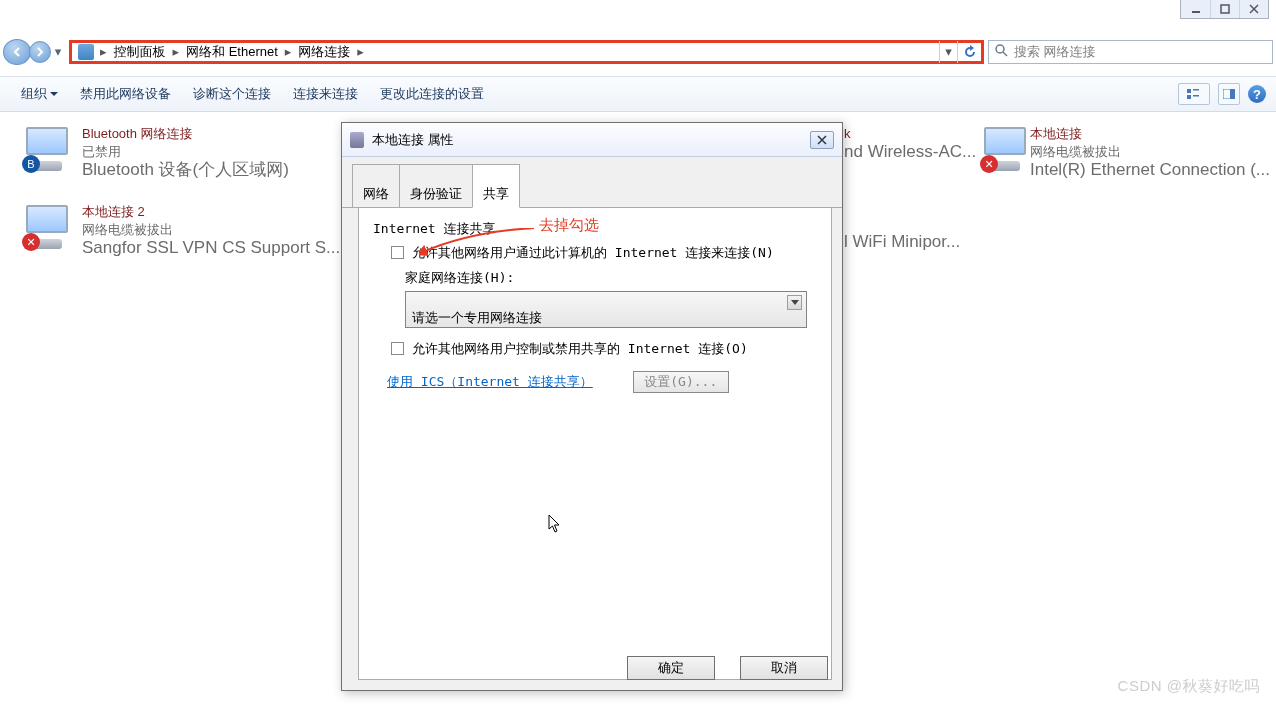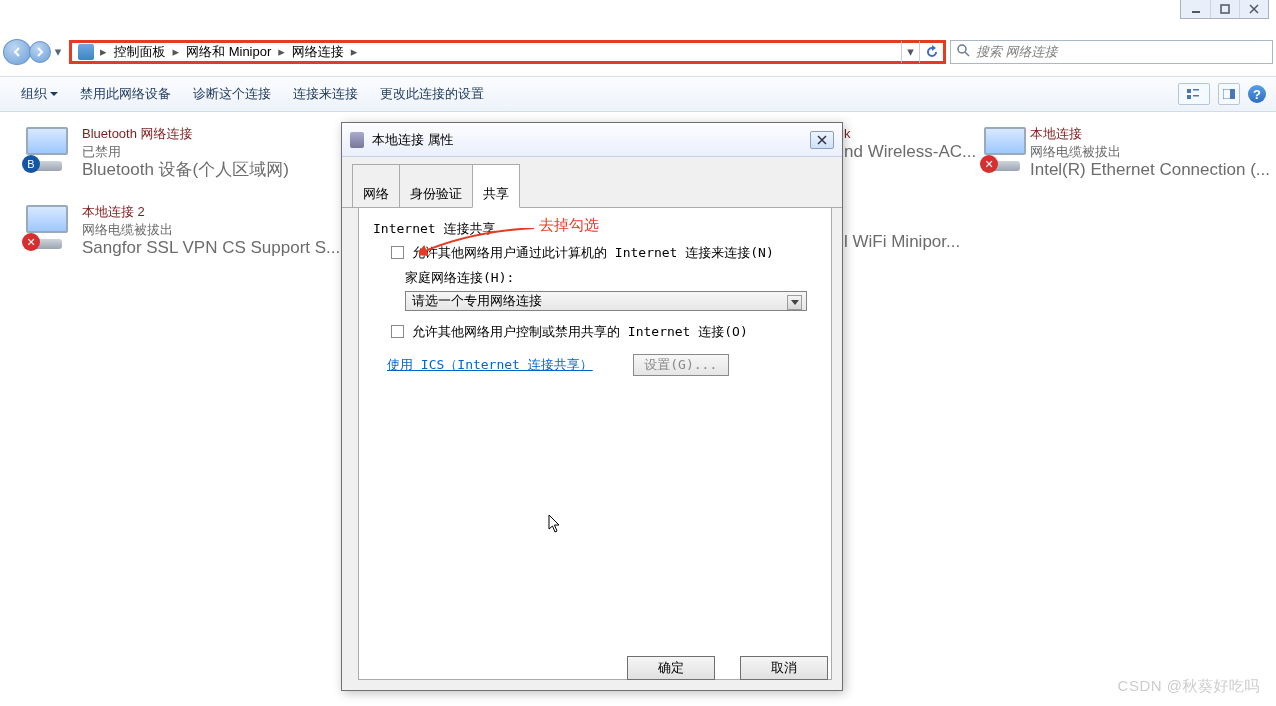--- a/index.html
+++ b/index.html
@@ -20,21 +20,21 @@
   .navdrop { width: 14px; height: 26px; display: flex; align-items: center; justify-content: center; color: #567; }
   
   .breadcrumb-outer { flex: 1; height: 24px; border: 3px solid #e43c24; display: flex; align-items: center; background: #fff; position: relative; }
   .bc-icon { width: 16px; height: 16px; margin: 0 4px 0 6px; background: linear-gradient(#6fa8dc,#3d85c6); border-radius: 2px; }
   .bc-item { padding: 0 5px; color: #000; white-space: nowrap; }
   .bc-chev { color: #555; padding: 0 2px; }
   .bc-rt { margin-left: auto; display: flex; align-items: center; }
   .bc-caret { width: 18px; height: 22px; border-left: 1px solid #ccd; display: flex; align-items: center; justify-content: center; color: #556; }
   .bc-refresh { width: 24px; height: 22px; border-left: 1px solid #ccd; display: flex; align-items: center; justify-content: center; color: #3a6fc5; }
   
-  .searchbox { width: 323px; height: 24px; border: 1px solid #aab7c7; background: #fff; display: flex; align-items: center; padding: 0 6px; color: #808080; font-style: italic; }
+  .searchbox { width: 285px; height: 24px; border: 1px solid #aab7c7; background: #fff; display: flex; align-items: center; padding: 0 6px; color: #808080; }
   .searchbox .sicon { margin-right: 6px; color: #6a7b8f; }
   
   
   .cmdbar { position: absolute; top: 76px; left: 0; right: 0; height: 36px; background: linear-gradient(#fafcff, #eef3fa); border-top: 1px solid #d8e0ec; border-bottom: 1px solid #d0dbec; display: flex; align-items: center; padding: 0 10px; }
   .cmd { padding: 5px 11px; color: #1e395b; display:flex; align-items:center; gap:3px;}
   .cmd .carrow { width:0;height:0;border-left:4px solid transparent;border-right:4px solid transparent;border-top:4px solid #1e395b;}
   .cmdbar-right { margin-left: auto; display: flex; align-items: center; gap: 8px; }
   .viewbtn { width: 32px; height: 22px; border: 1px solid #b8c4d8; background: #f5faff; border-radius: 2px; display:flex;align-items:center;justify-content:center;gap:2px;}
   .helpbtn { width: 18px; height: 18px; border-radius: 50%; background: linear-gradient(#58a0e6,#2e6cc0); color: #fff; font-weight: bold; display:flex;align-items:center;justify-content:center; font-size:13px;}
   
@@ -63,21 +63,21 @@
   .tab.active { background:#fff; z-index:1; border-bottom:1px solid #fff;}
   
   .tabpanel { margin:0 10px 10px 16px; border:1px solid #ababab; border-top:none; background:#fff; height:472px; padding:12px 14px; position:relative; font-family: SimSun, "宋体", monospace;}
   .grp-title { font-size:13px; color:#000; margin-bottom:6px; font-family: SimSun, "宋体", monospace;}
   .annot { color:#e43c24; font-family:"Microsoft YaHei"; position:absolute; left:180px; top:8px; font-size:15px;}
   .annot-arrow { position:absolute; left:60px; top:20px; width:120px; height:30px; pointer-events:none;}
   .opt { display:flex; gap:8px; margin:4px 0 8px 18px; align-items:flex-start;}
   .chk { width:13px;height:13px;border:1px solid #898989;background:#fff;flex-shrink:0;margin-top:2px;}
   .opt-lbl { font-size:13px; line-height:17px; font-family: SimSun, "宋体", monospace;}
   .sublbl { margin:6px 0 4px 32px; font-size:13px; font-family: SimSun, "宋体", monospace;}
-  .dd { margin:0 10px 12px 32px; height:20px; border:1px solid #838383; background:linear-gradient(#f7f7f7,#e6e6e6); display:flex;align-items:flex-start;padding:0 6px; position:relative; font-family: SimSun, "宋体", monospace;}
+  .dd { margin:0 10px 12px 32px; height:37px; border:1px solid #838383; background:linear-gradient(#f7f7f7,#e6e6e6); display:flex;align-items:flex-end;padding:0 6px; position:relative; font-family: SimSun, "宋体", monospace;}
   .dd .dda { position:absolute;right:4px;top:3px;width:15px;height:15px;background:linear-gradient(#f3f3f3,#d8d8d8);border:1px solid #9d9d9d;display:flex;align-items:center;justify-content:center;}
   .linkline { margin:14px 0 0 14px; display:flex;gap:40px;align-items:center;}
   .linkline a { color:#0066cc; text-decoration:underline; font-size:13px; font-family: SimSun, "宋体", monospace;}
   .setbtn { width:96px; height:22px; border:1px solid #8a8a8a; background:linear-gradient(#f7f7f7,#e5e5e5); color:#888; display:flex;align-items:center;justify-content:center; font-family: SimSun, "宋体", monospace;}
   .cursor { position:absolute; left:189px; top:306px; }
   
   .dlg-buttons { position:absolute; bottom:10px; right:14px; display:flex; gap:25px;}
   .dlg-btn { width:88px;height:24px;border:1px solid #707070;background:linear-gradient(#f5f5f5,#e1e1e1);display:flex;align-items:center;justify-content:center;}
   
   .watermark { position:absolute; right:16px; bottom:10px; color:#cdcdcd; font-size:15px; letter-spacing:0.5px;}
@@ -115,21 +115,21 @@
           <path d="M4 2 L8 6 L4 10" stroke="#fff" stroke-width="2" fill="none"></path>
         </svg>
       </div>
     <div class="navdrop">▾</div>
   </div>
   <div class="breadcrumb-outer">
     <div class="bc-icon"></div>
     <span class="bc-chev">▸</span>
     <span class="bc-item">控制面板</span>
     <span class="bc-chev">▸</span>
-    <span class="bc-item">网络和 Minipor</span>
+    <span class="bc-item">网络和 Ethernet</span>
     <span class="bc-chev">▸</span>
     <span class="bc-item">网络连接</span>
     <span class="bc-chev">▸</span>
     <div class="bc-rt">
       <div class="bc-caret">▾</div>
       <div class="bc-refresh">
           <svg width="14" height="14" viewBox="0 0 14 14">
             <path d="M12 7 A5 5 0 1 1 7 2 L7 0 L11 3 L7 6 L7 4 A3 3 0 1 0 10 7 Z" fill="#3a6fc5"></path>
           </svg>
         </div>

